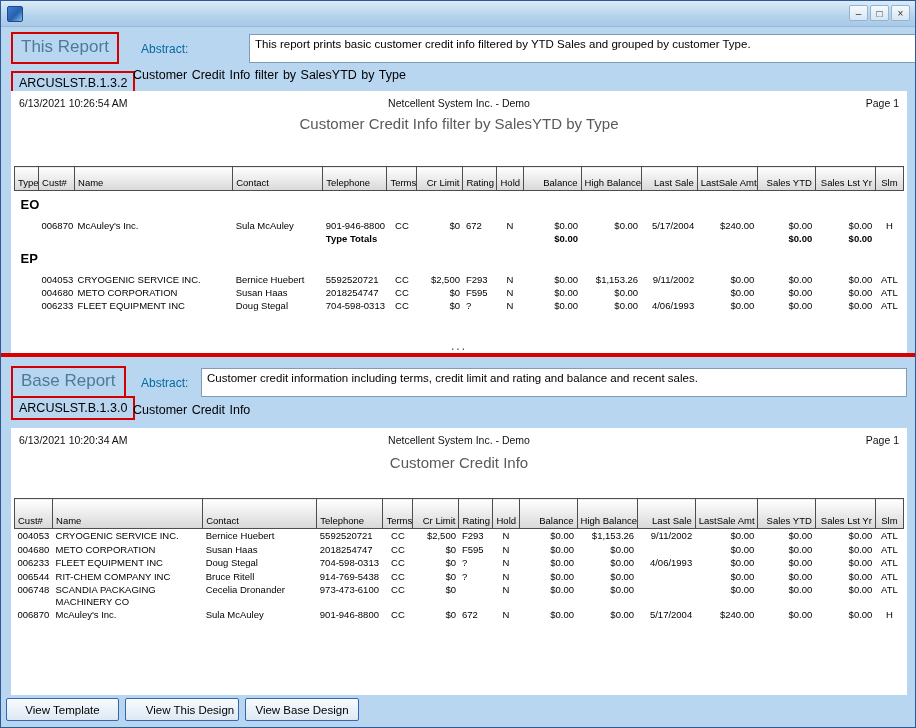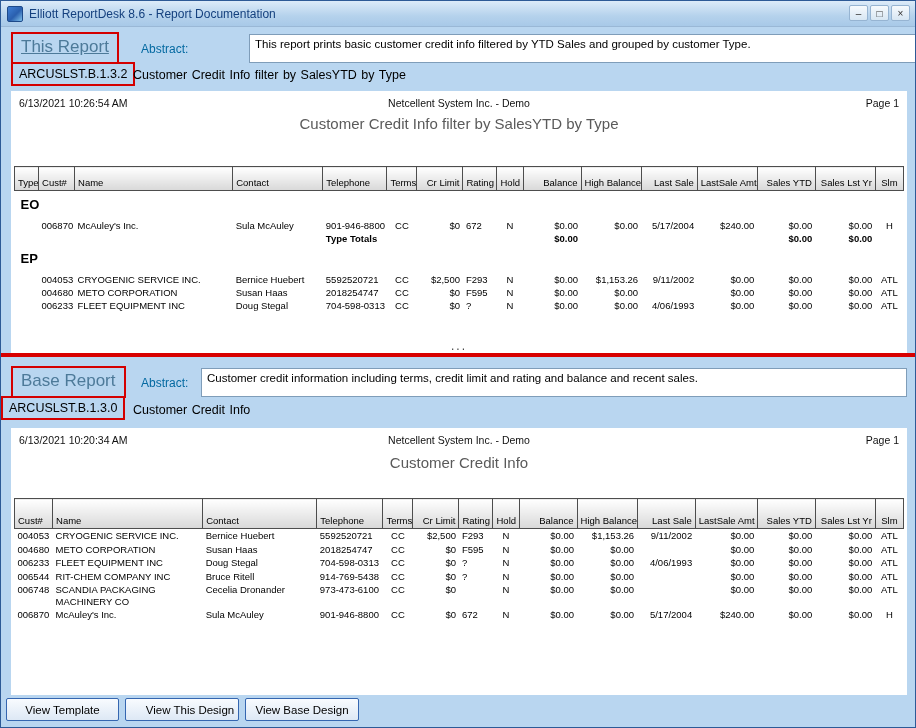--- a/index.html
+++ b/index.html
@@ -91,32 +91,31 @@
     cursor:default;
   }
 </style>
 </head>
 <body>
 
 <div class="window">
 
   <div class="titlebar">
     <span class="app-icon"></span>
-    <span class="win-title">Elliott ReportDesk 8.6 - Report Documentation</span>
     <span class="winbtns">
       <span class="winbtn">–</span>
       <span class="winbtn">□</span>
       <span class="winbtn">×</span>
     </span>
   </div>
 
-  <div class="red-box sec-heading" style="left:10px; top:31px;text-decoration:underline;">This Report</div>
+  <div class="red-box sec-heading" style="left:10px; top:31px;">This Report</div>
   <span class="abs-label" style="left:140px; top:41px;">Abstract:</span>
   <div class="abs-box" style="left:200px; top:33px; width:706px; height:29px;margin-left:48px;">This report prints basic customer credit info filtered by YTD Sales and grouped by customer Type.</div>
-  <div class="red-box sec-id" style="left:10px; top:61px;">ARCUSLST.B.1.3.2</div>
+  <div class="red-box sec-id" style="left:10px; top:70px;">ARCUSLST.B.1.3.2</div>
   <span class="rpt-name" style="left:132px; top:67px;">Customer Credit Info filter by SalesYTD by Type</span>
 
   <div class="preview" style="left:10px; top:90px; width:896px; height:262px;">
     <div class="ph">
       <span class="ph-ts">6/13/2021 10:26:54 AM</span>
       <span class="ph-co">Netcellent System Inc. - Demo</span>
       <span class="ph-pg">Page 1</span>
     </div>
     <div class="ptitle" style="top:24px;">Customer Credit Info filter by SalesYTD by Type</div>
     <table class="rpt t1">
@@ -258,21 +257,21 @@
         </tbody>
       </table>
     <div class="ellipsis">...</div>
   </div>
 
   <div class="red-divider"></div>
 
   <div class="red-box sec-heading" style="left:10px; top:365px;">Base Report</div>
   <span class="abs-label" style="left:140px; top:375px;">Abstract:</span>
   <div class="abs-box" style="left:200px; top:367px; width:706px; height:29px;">Customer credit information including terms, credit limit and rating and balance and recent sales.</div>
-  <div class="red-box sec-id" style="left:0; top:395px;">ARCUSLST.B.1.3.0</div>
+  <div class="red-box sec-id" style="left:10px; top:395px;">ARCUSLST.B.1.3.0</div>
   <span class="rpt-name" style="left:132px; top:402px;">Customer Credit Info</span>
 
   <div class="preview" style="left:10px; top:427px; width:896px; height:267px;">
     <div class="ph">
       <span class="ph-ts">6/13/2021 10:20:34 AM</span>
       <span class="ph-co">Netcellent System Inc. - Demo</span>
       <span class="ph-pg">Page 1</span>
     </div>
     <div class="ptitle" style="top:26px;">Customer Credit Info</div>
     <table class="rpt t2">

